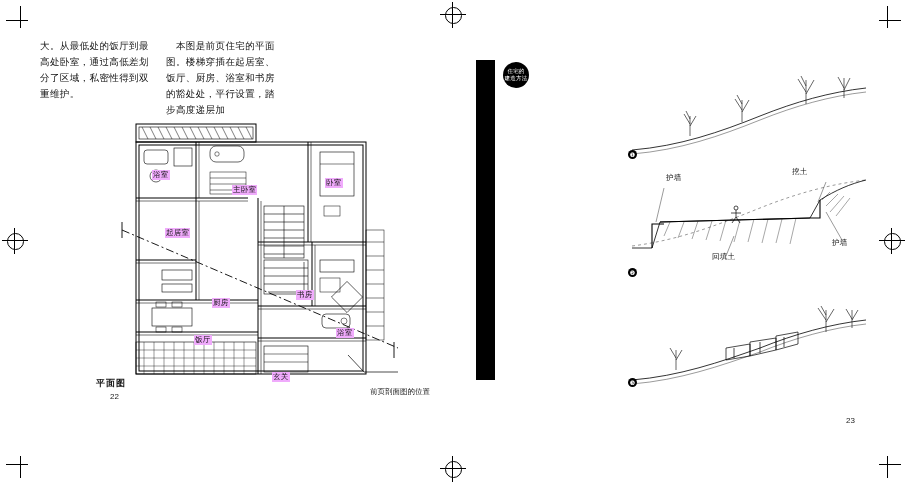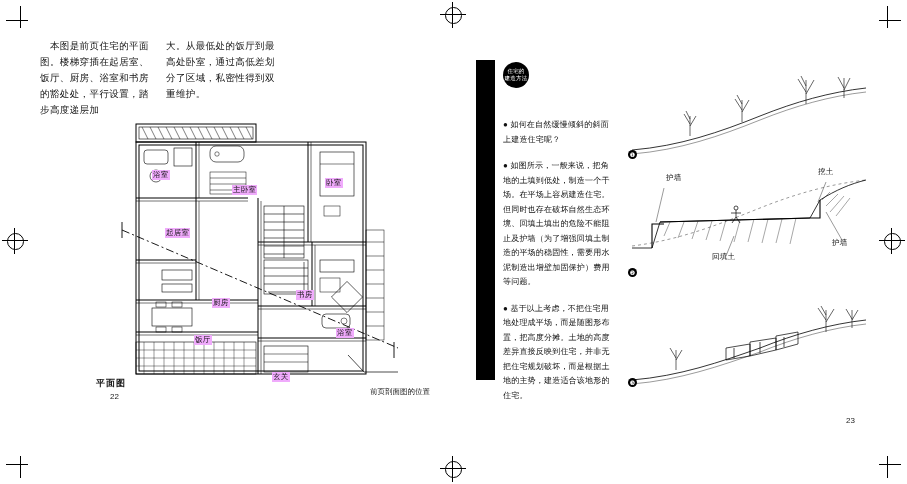--- a/index.html
+++ b/index.html
@@ -80,24 +80,24 @@
     </div>
   <div class="regmark" style="left:2px;top:228px;">
       <div class="regcircle"></div>
     </div>
   <div class="regmark" style="left:879px;top:228px;">
       <div class="regcircle"></div>
     </div>
 
   <div class="toptext">
     <div class="col">
-        <p>　本图是前页住宅的平面图。楼梯穿插在起居室、饭厅、厨房、浴室和书房的豁处处，平行设置，踏步高度递层加</p>
+        <p>大。从最低处的饭厅到最高处卧室，通过高低差划分了区域，私密性得到双重维护。</p>
       </div>
     <div class="col">
-        <p>大。从最低处的饭厅到最高处卧室，通过高低差划分了区域，私密性得到双重维护。</p>
+        <p>　本图是前页住宅的平面图。楼梯穿插在起居室、饭厅、厨房、浴室和书房的豁处处，平行设置，踏步高度递层加</p>
       </div>
   </div>
 
   <div class="planwrap">
     <svg width="305" height="275" viewBox="0 0 305 275">
       <g stroke="#000" fill="none" stroke-width="1">
 
         <rect x="38" y="32" width="230" height="232"></rect>
         <rect x="41" y="35" width="224" height="226"></rect>
 
@@ -259,25 +259,20 @@
   <div class="plan-caption" style="left:96px;top:377px;">平面图</div>
   <div class="plan-note" style="left:370px;top:386px;">前页剖面图的位置</div>
   <div class="folio" style="left:62px;top:392px;padding-left:48px;">22</div>
 
   <div class="blackbar"></div>
   <div class="badge">
     <span>住宅的</span>
     <span>建造方法</span>
   </div>
 
-  <div class="rbody">
-    <p>● 如何在自然缓慢倾斜的斜面上建造住宅呢？</p>
-    <p>● 如图所示，一般来说，把角地的土填到低处，制造一个干场。在平场上容易建造住宅。但同时也存在破坏自然生态环境、回填土填出的危险不能阻止及护墙（为了增强回填土制造的平场的稳固性，需要用水泥制造出增壁加固保护）费用等问题。</p>
-    <p>● 基于以上考虑，不把住宅用地处理成平场，而是随图形布置，把高度分摊。土地的高度差异直接反映到住宅，并非无把住宅规划破坏，而是根据土地的主势，建造适合该地形的住宅。</p>
-  </div>
 
   <div class="illo" style="left:630px;top:66px;">
     <svg width="240" height="90" viewBox="0 0 240 90">
       <g stroke="#000" fill="none" stroke-width=".8">
         <path d="M2,84 C50,80 90,66 130,50 C165,36 200,26 236,22"></path>
         <path d="M2,88 C50,84 90,70 130,54 C165,40 200,30 236,26" stroke-width=".4"></path>
 
         <g stroke-width=".6">
           <line x1="60" y1="70" x2="60" y2="50"></line>
             <line x1="60" y1="58" x2="54" y2="48"></line>
@@ -341,21 +336,21 @@
         </g>
 
         <line x1="34" y1="28" x2="26" y2="62" stroke-width=".4"></line>
         <line x1="196" y1="22" x2="188" y2="42" stroke-width=".4"></line>
         <line x1="96" y1="96" x2="104" y2="76" stroke-width=".4"></line>
         <line x1="212" y1="80" x2="196" y2="52" stroke-width=".4"></line>
       </g>
     </svg>
   </div>
   <div class="illolabel" style="left:666px;top:173px;">护墙</div>
-  <div class="illolabel" style="left:818px;top:167px;">挖土</div>
+  <div class="illolabel" style="left:792px;top:167px;">挖土</div>
   <div class="illolabel" style="left:712px;top:252px;">回填土</div>
   <div class="illolabel" style="left:832px;top:238px;">护墙</div>
   <div class="illonum" style="left:628px;top:268px;">❷</div>
 
   <div class="illo" style="left:630px;top:300px;">
     <svg width="240" height="90" viewBox="0 0 240 90">
       <g stroke="#000" fill="none" stroke-width=".8">
         <path d="M2,80 C50,76 90,62 130,48 C165,34 200,24 236,20"></path>
         <path d="M2,84 C50,80 90,66 130,52 C165,38 200,28 236,24" stroke-width=".4"></path>
 

